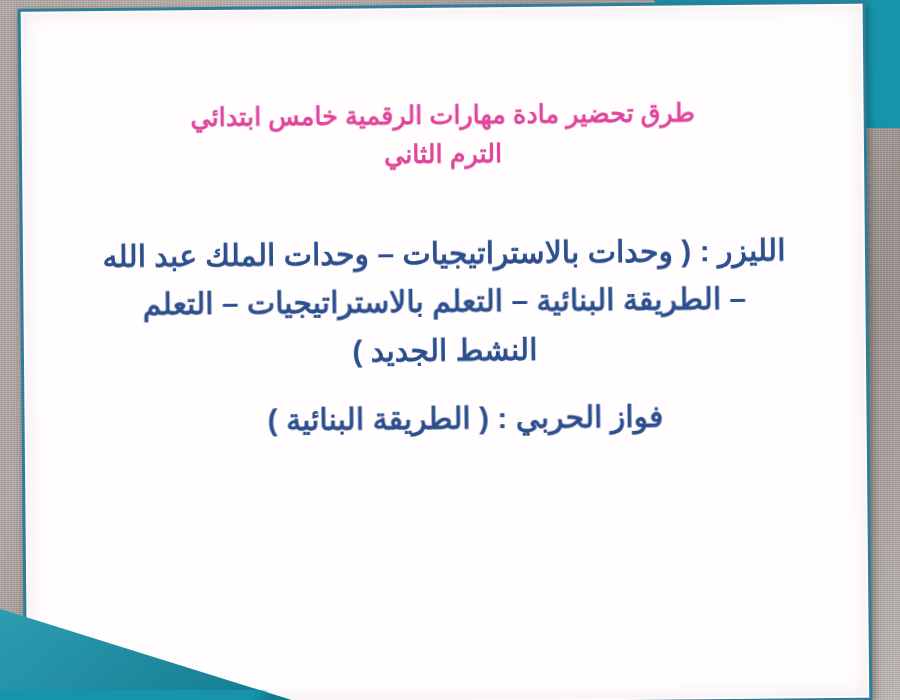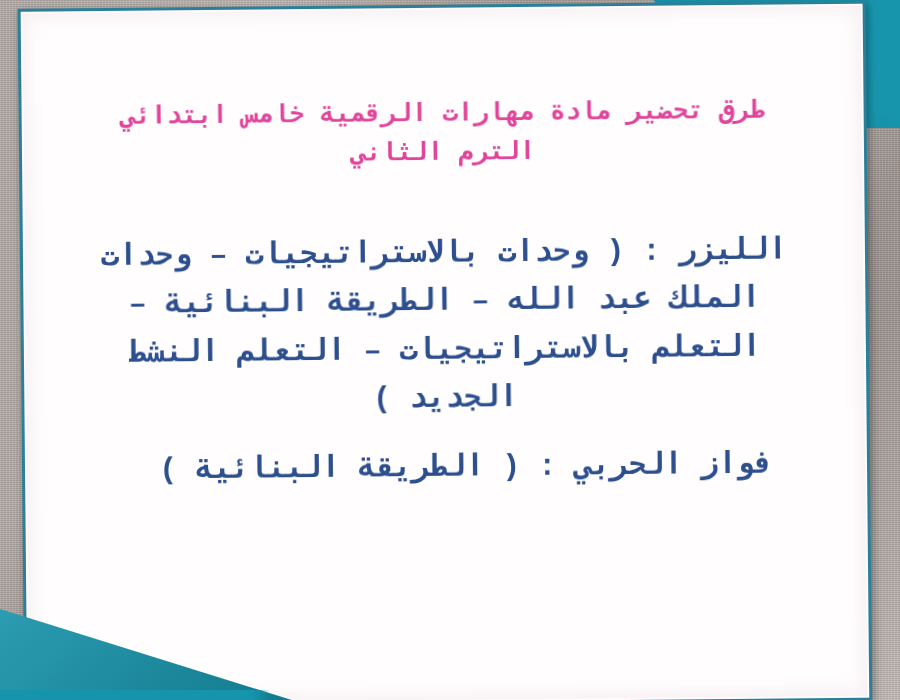--- a/index.html
+++ b/index.html
@@ -9,21 +9,21 @@
     height: 700px;
     overflow: hidden;
   }
 
   #stage {
     position: relative;
     width: 900px;
     height: 700px;
     background: #aaa09b;
     overflow: hidden;
-    font-family: Liberation Mono, monospace;
+    font-family: Liberation Sans, sans-serif;
   }
 
   
   .bg-texture {
     position: absolute;
     inset: 0;
     background:
       repeating-linear-gradient(0deg,   rgba(255,255,255,0.10) 0px, rgba(255,255,255,0.10) 1px, rgba(0,0,0,0.05) 1px, rgba(0,0,0,0.05) 2px),
       repeating-linear-gradient(90deg,  rgba(255,255,255,0.08) 0px, rgba(255,255,255,0.08) 1px, rgba(0,0,0,0.04) 1px, rgba(0,0,0,0.04) 3px),
       linear-gradient(118deg, #9d938e 0%, #b4aba6 22%, #a49a95 42%, #bdb5b0 60%, #a69c97 78%, #b8b0ab 100%);

